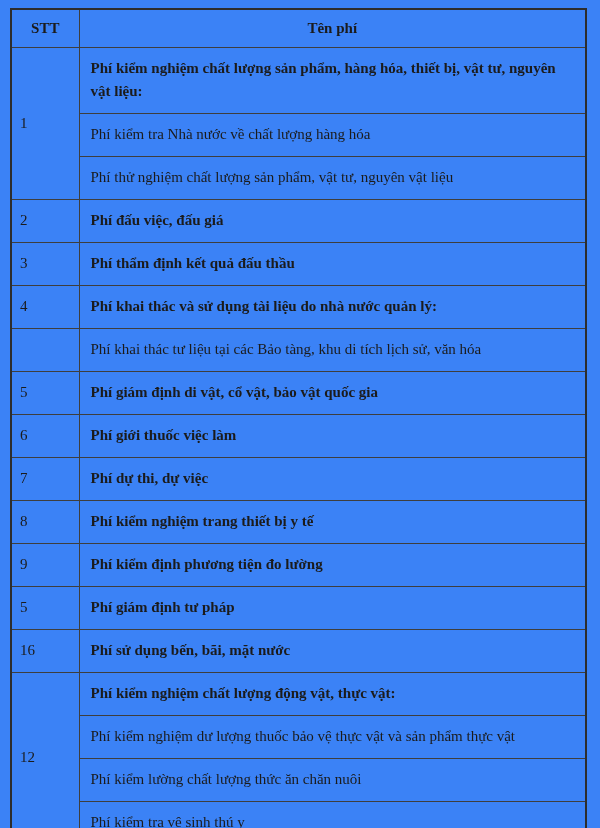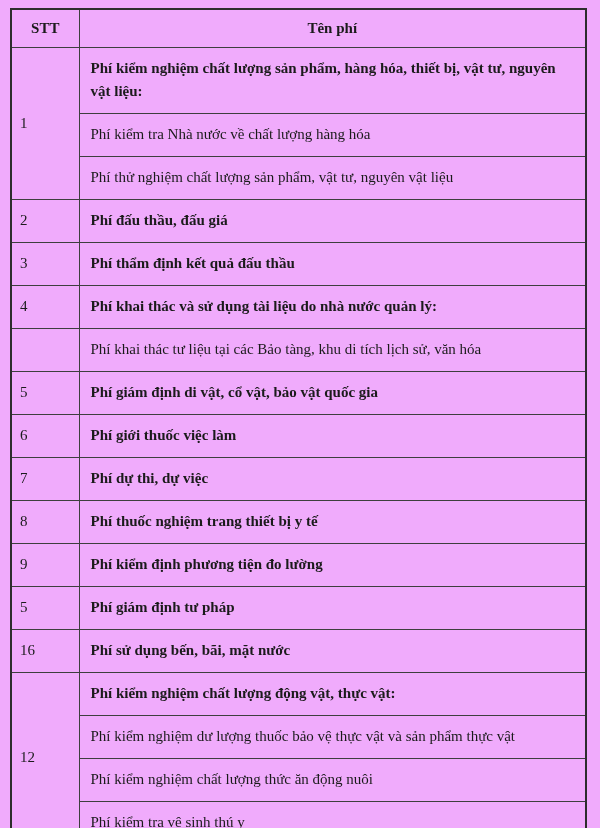--- a/index.html
+++ b/index.html
@@ -5,21 +5,21 @@
   * { box-sizing: border-box; margin: 0; padding: 0; }
   html, body { width: 600px; background: #ffffff; }
   body {
     font-family: "Liberation Serif", "DejaVu Serif", serif;
     color: #1b1b1b;
   }
   .page {
     position: relative;
     width: 600px;
     height: 828px;
-    background: #f0abfc;
+    background: #3b82f6;
     overflow: hidden;
   }
   table.fee-table {
     position: absolute;
     left: 10px;
     top: 8px;
     width: 575px;
     border-collapse: collapse;
     border: 2px solid #2d2d2d;
     table-layout: fixed;
@@ -69,21 +69,21 @@
         <td class="fee-cell bold">Phí kiểm nghiệm chất lượng sản phẩm, hàng hóa, thiết bị, vật tư, nguyên vật liệu:</td>
       </tr>
       <tr class="r">
         <td class="fee-cell">Phí kiểm tra Nhà nước về chất lượng hàng hóa</td>
       </tr>
       <tr class="r">
         <td class="fee-cell">Phí thử nghiệm chất lượng sản phẩm, vật tư, nguyên vật liệu</td>
       </tr>
       <tr class="r">
         <td class="stt-cell">2</td>
-        <td class="fee-cell bold">Phí đấu thầu, đấu giá</td>
+        <td class="fee-cell bold">Phí đấu việc, đấu giá</td>
       </tr>
       <tr class="r">
         <td class="stt-cell">3</td>
         <td class="fee-cell bold">Phí thẩm định kết quả đấu thầu</td>
       </tr>
       <tr class="r">
         <td class="stt-cell">4</td>
         <td class="fee-cell bold">Phí khai thác và sử dụng tài liệu do nhà nước quản lý:</td>
       </tr>
       <tr class="r">
@@ -97,21 +97,21 @@
       <tr class="r">
         <td class="stt-cell">6</td>
         <td class="fee-cell bold">Phí giới thuốc việc làm</td>
       </tr>
       <tr class="r">
         <td class="stt-cell">7</td>
         <td class="fee-cell bold">Phí dự thi, dự việc</td>
       </tr>
       <tr class="r">
         <td class="stt-cell">8</td>
-        <td class="fee-cell bold">Phí thuốc nghiệm trang thiết bị y tế</td>
+        <td class="fee-cell bold">Phí kiểm nghiệm trang thiết bị y tế</td>
       </tr>
       <tr class="r">
         <td class="stt-cell">9</td>
         <td class="fee-cell bold">Phí kiểm định phương tiện đo lường</td>
       </tr>
       <tr class="r">
         <td class="stt-cell">5</td>
         <td class="fee-cell bold">Phí giám định tư pháp</td>
       </tr>
       <tr class="r">
@@ -119,20 +119,20 @@
         <td class="fee-cell bold">Phí sử dụng bến, bãi, mặt nước</td>
       </tr>
       <tr class="r">
         <td class="stt-cell" rowspan="4">12</td>
         <td class="fee-cell bold">Phí kiểm nghiệm chất lượng động vật, thực vật:</td>
       </tr>
       <tr class="r">
         <td class="fee-cell">Phí kiểm nghiệm dư lượng thuốc bảo vệ thực vật và sản phẩm thực vật</td>
       </tr>
       <tr class="r">
-        <td class="fee-cell">Phí kiểm nghiệm chất lượng thức ăn động nuôi</td>
+        <td class="fee-cell">Phí kiểm lường chất lượng thức ăn chăn nuôi</td>
       </tr>
       <tr class="r">
         <td class="fee-cell">Phí kiểm tra vệ sinh thú y</td>
       </tr>
     </tbody>
   </table>
 </div>
 
 </body></html>

